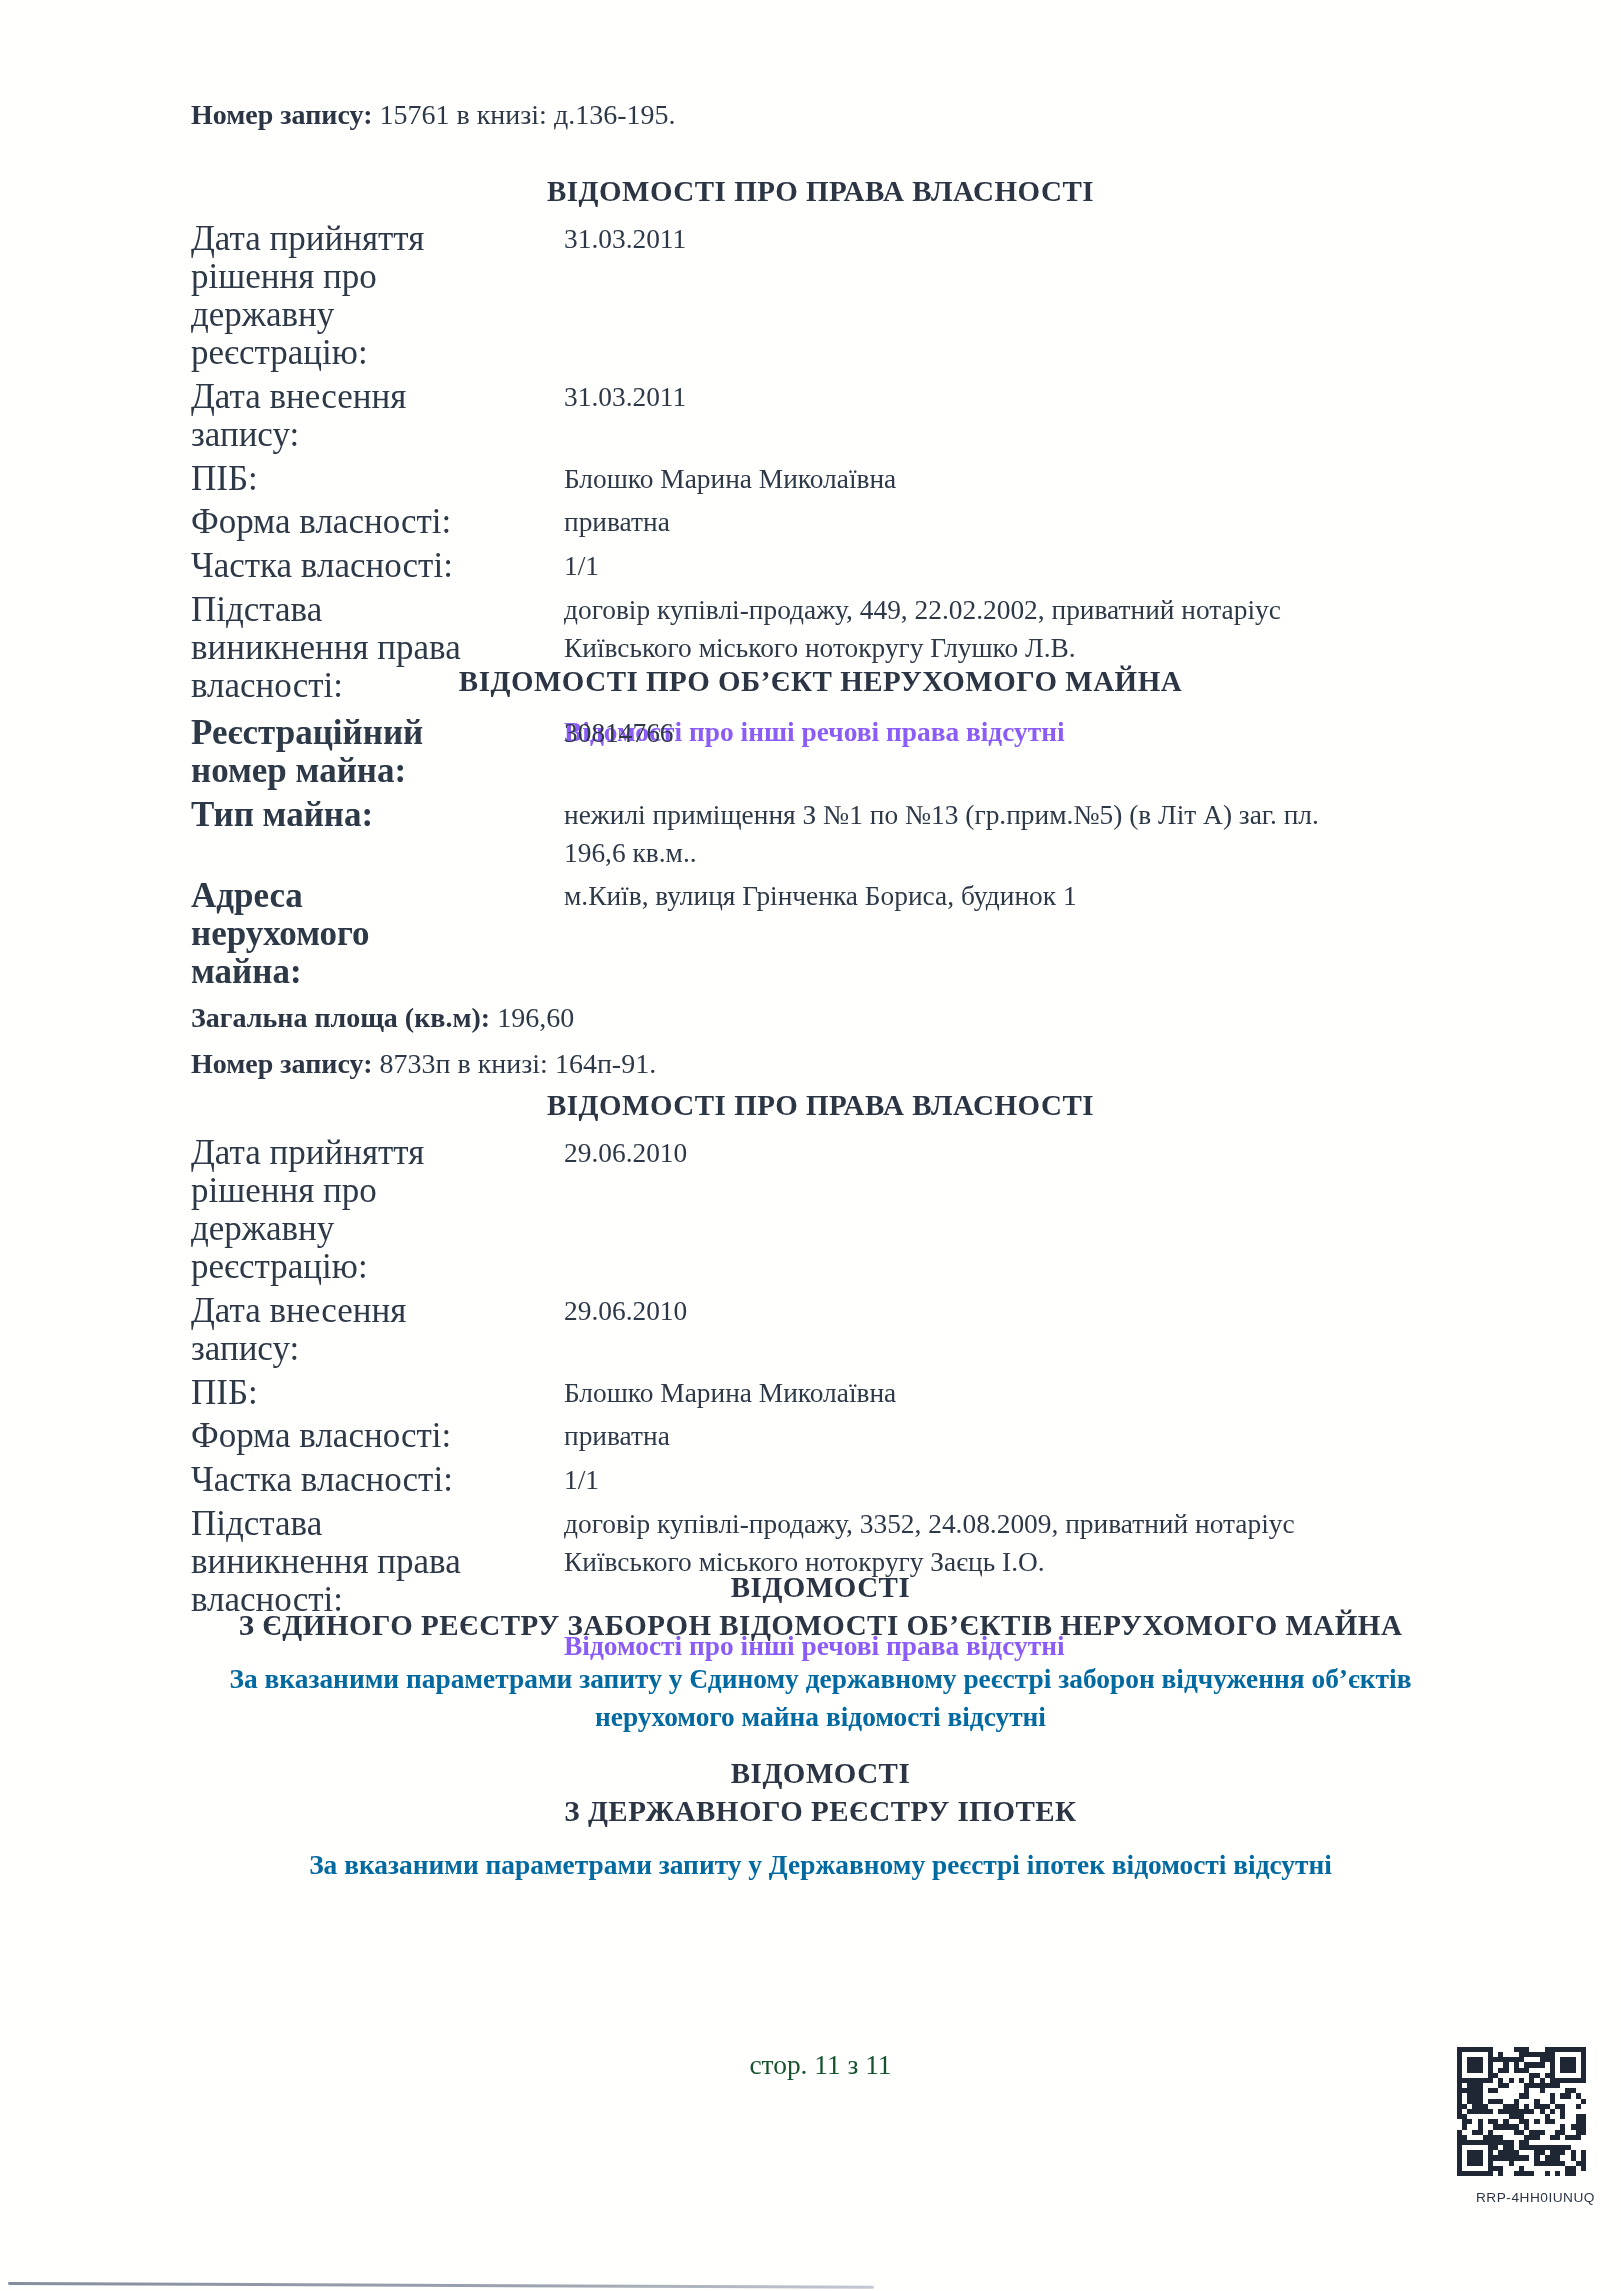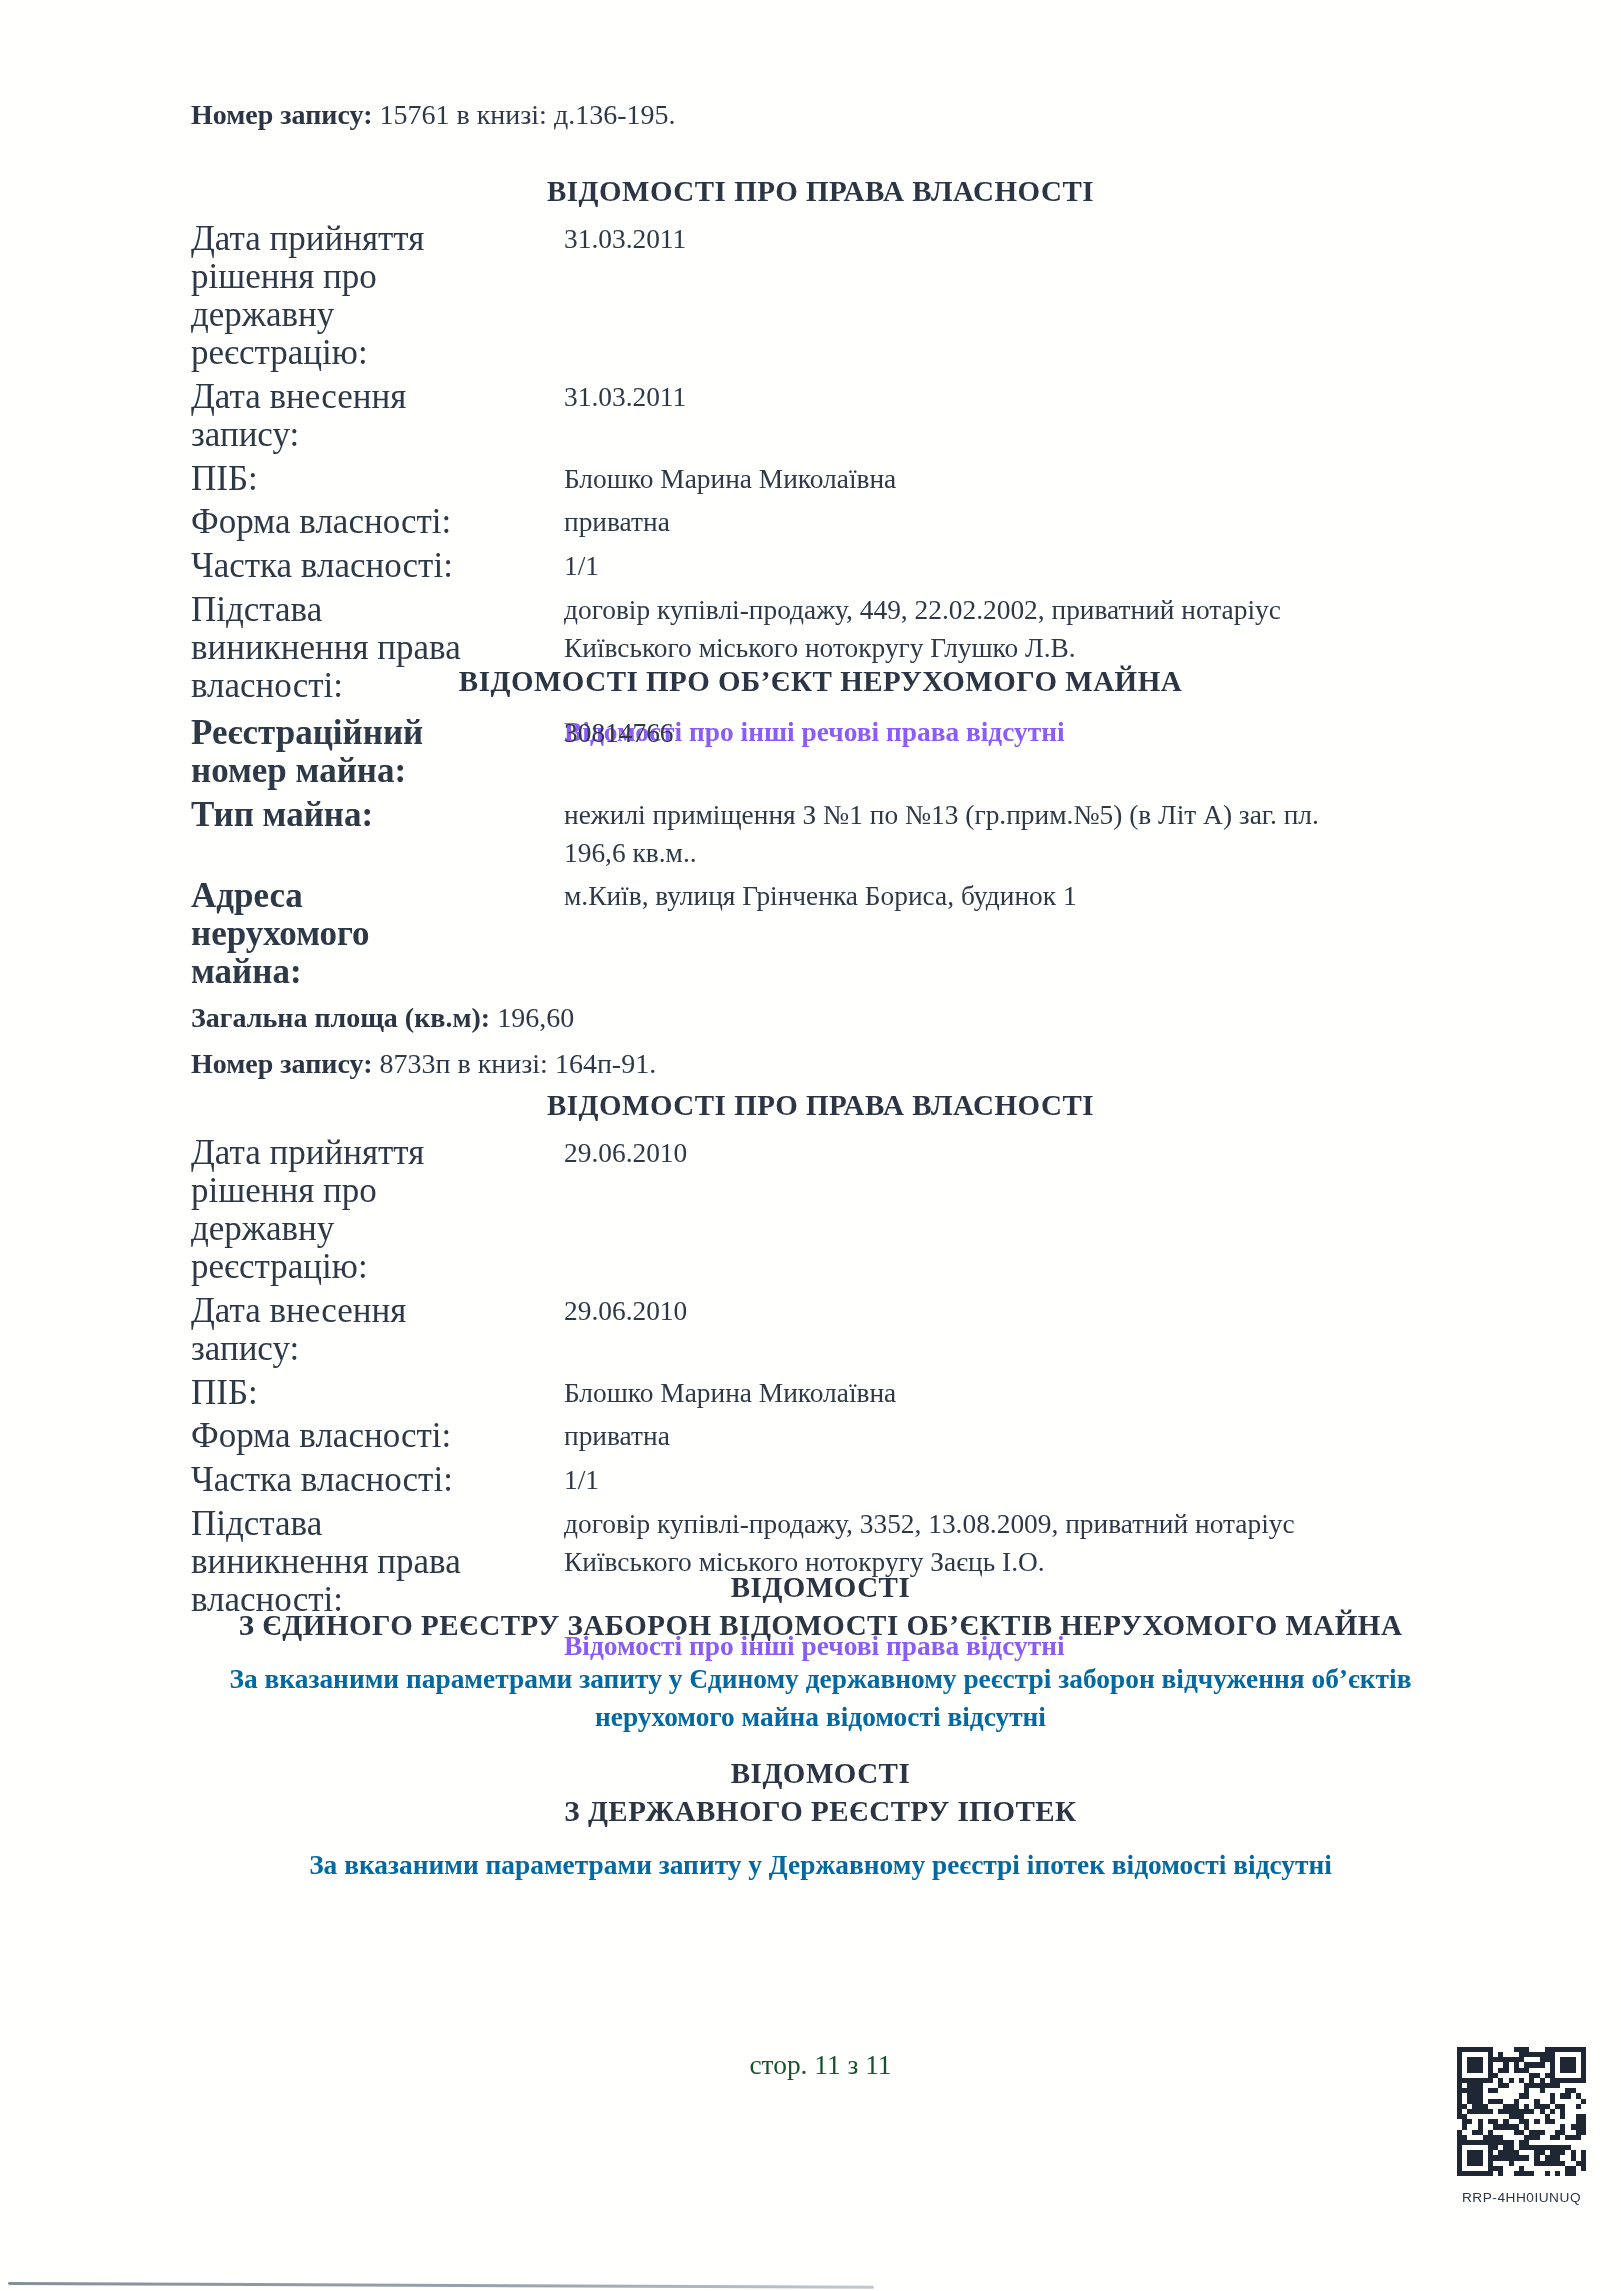--- a/index.html
+++ b/index.html
@@ -25,21 +25,21 @@
   .lbl-bold{font-weight:bold;}
   .note-other{
     margin-left:373px;font-weight:bold;font-size:27.4px;line-height:38px;margin-top:7.8px;color:#8b5cf6;
   }
   .inline-rec{font-size:28px;line-height:38px;}
   .inline-rec b{color:#2b3544;}
   .big-note{
     text-align:center;font-weight:bold;font-size:27.4px;line-height:38px;margin-top:15.7px;color:#0369a1;
   }
   .footer-page{position:absolute;left:191px;width:1259px;top:2050px;text-align:center;font-size:27.4px;color:#14532d;}
-  .qr-wrap{position:absolute;left:1448px;top:2047px;width:147px;text-align:center;}
+  .qr-wrap{position:absolute;left:1448px;top:2047px;width:147px;text-align:right;}
   .qr-box{width:129px;height:129px;margin:0 auto;}
   .qr-caption{
     margin-top:13.7px;font-family:"Liberation Sans","DejaVu Sans",sans-serif;
     font-size:13.7px;letter-spacing:0.5px;color:#2b3544;
   }
   .scan-line{
     position:absolute;left:7.8px;top:2282px;width:866px;height:2.9px;
     background:linear-gradient(to right,#858e9b,#9aa3ae 60%,#c3c9d1);
     transform:rotate(0.25deg);transform-origin:left center;border-radius:2px;
   }
@@ -174,21 +174,21 @@
     <div class="row">
       <div class="lbl">
           <span class="lbl-inner">Частка власності:</span>
         </div>
       <div class="val">1/1</div>
     </div>
     <div class="row">
       <div class="lbl">
           <span class="lbl-inner">Підстава виникнення права власності:</span>
         </div>
-      <div class="val">договір купівлі-продажу, 3352, 13.08.2009, приватний нотаріус Київського міського нотокругу Заєць І.О.</div>
+      <div class="val">договір купівлі-продажу, 3352, 24.08.2009, приватний нотаріус Київського міського нотокругу Заєць І.О.</div>
     </div>
 
     <div class="note-other">Відомості про інші речові права відсутні</div>
   </div>
 
   <div class="content" id="sec-proh">
     <div class="sec-title">ВІДОМОСТІ</div>
     <div class="sec-title">З ЄДИНОГО РЕЄСТРУ ЗАБОРОН ВІДОМОСТІ ОБ’ЄКТІВ НЕРУХОМОГО МАЙНА</div>
     <div class="big-note">За вказаними параметрами запиту у Єдиному державному реєстрі заборон відчуження об’єктів нерухомого майна відомості відсутні</div>
   </div>

